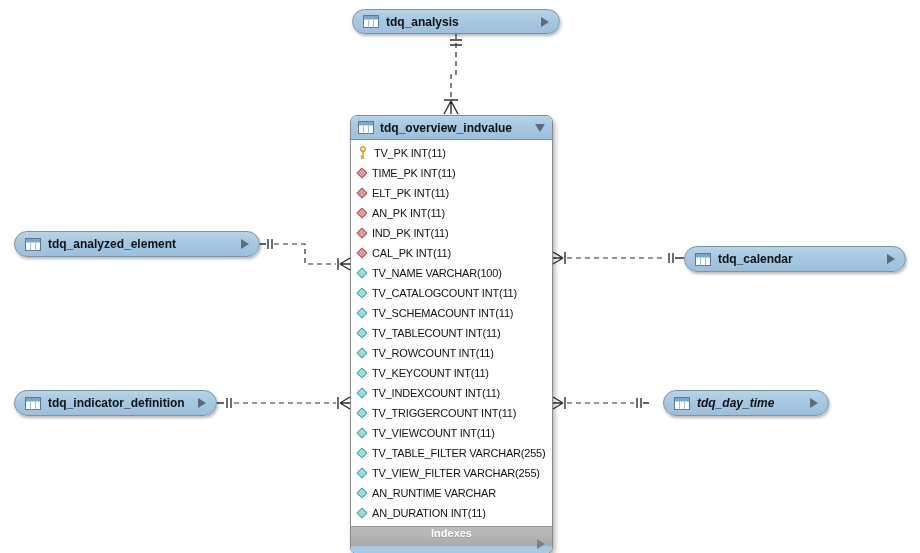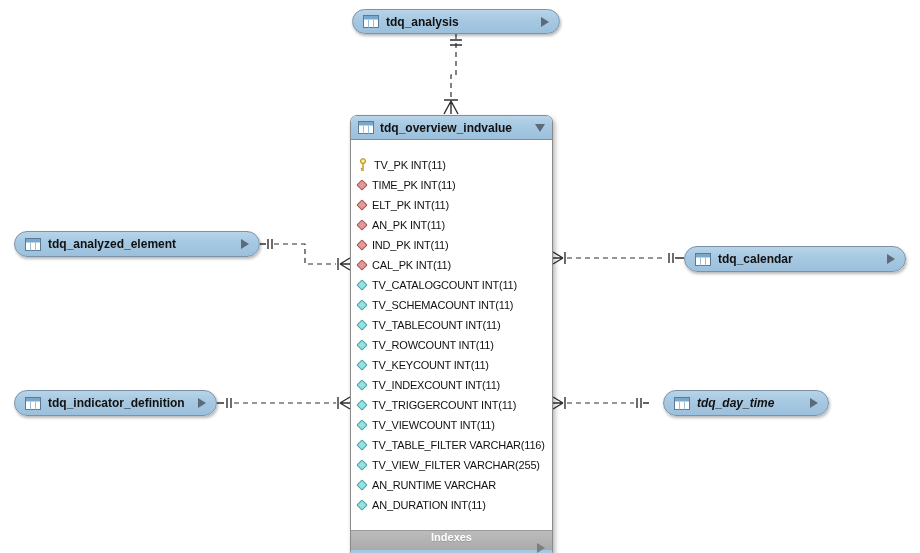--- a/index.html
+++ b/index.html
@@ -29,21 +29,21 @@
     background:#fff;border:1px solid #8a8a8a;border-radius:7px;
     box-shadow:2px 3px 5px rgba(0,0,0,.30);
   }
   .table-header{
     height:24px;box-sizing:border-box;
     background:linear-gradient(180deg,#b7d4e9 0%,#a6c8e2 45%,#9cc0dc 100%);
     border-bottom:1px solid #8a8a8a;border-radius:6px 6px 0 0;
     display:flex;align-items:center;gap:6px;padding:8px 7px;
     font-weight:bold;font-size:12px;
   }
-  .rows{padding:15px 0;text-align:center;}
+  .rows{padding:3px 0;text-align:center;}
   .row{height:20px;display:flex;align-items:center;gap:6px;padding:0 7px;font-size:11px;white-space:nowrap;}
   .coltext{letter-spacing:-0.2px;}
   .diamond{width:8px;height:8px;transform:rotate(45deg);border-radius:1px;flex:0 0 8px;box-sizing:border-box;}
   .diamond.fk{background:#e09a9a;border:1px solid #a35555;}
   .diamond.col{background:#98e0e0;border:1px solid #47a3a3;}
   .keywrap{width:10px;height:14px;flex:0 0 10px;display:inline-flex;align-items:center;justify-content:center;}
   .idx-row{
     height:18px;background:linear-gradient(180deg,#bcbcbc,#ababab);
     border-top:1px solid #9a9a9a;
     display:flex;align-items:center;padding:0 7px;
@@ -179,20 +179,24 @@
         <div class="row">
           <span class="diamond fk"></span>
           <span class="coltext">IND_PK INT(11)</span>
         </div>
         <div class="row">
           <span class="diamond fk"></span>
           <span class="coltext">CAL_PK INT(11)</span>
         </div>
         <div class="row">
           <span class="diamond col"></span>
+          <span class="coltext">TV_NAME VARCHAR(100)</span>
+        </div>
+        <div class="row">
+          <span class="diamond col"></span>
           <span class="coltext">TV_CATALOGCOUNT INT(11)</span>
         </div>
         <div class="row">
           <span class="diamond col"></span>
           <span class="coltext">TV_SCHEMACOUNT INT(11)</span>
         </div>
         <div class="row">
           <span class="diamond col"></span>
           <span class="coltext">TV_TABLECOUNT INT(11)</span>
         </div>
@@ -211,21 +215,21 @@
         <div class="row">
           <span class="diamond col"></span>
           <span class="coltext">TV_TRIGGERCOUNT INT(11)</span>
         </div>
         <div class="row">
           <span class="diamond col"></span>
           <span class="coltext">TV_VIEWCOUNT INT(11)</span>
         </div>
         <div class="row">
           <span class="diamond col"></span>
-          <span class="coltext">TV_TABLE_FILTER VARCHAR(116)</span>
+          <span class="coltext">TV_TABLE_FILTER VARCHAR(255)</span>
         </div>
         <div class="row">
           <span class="diamond col"></span>
           <span class="coltext">TV_VIEW_FILTER VARCHAR(255)</span>
         </div>
         <div class="row">
           <span class="diamond col"></span>
           <span class="coltext">AN_RUNTIME VARCHAR</span>
         </div>
         <div class="row">

